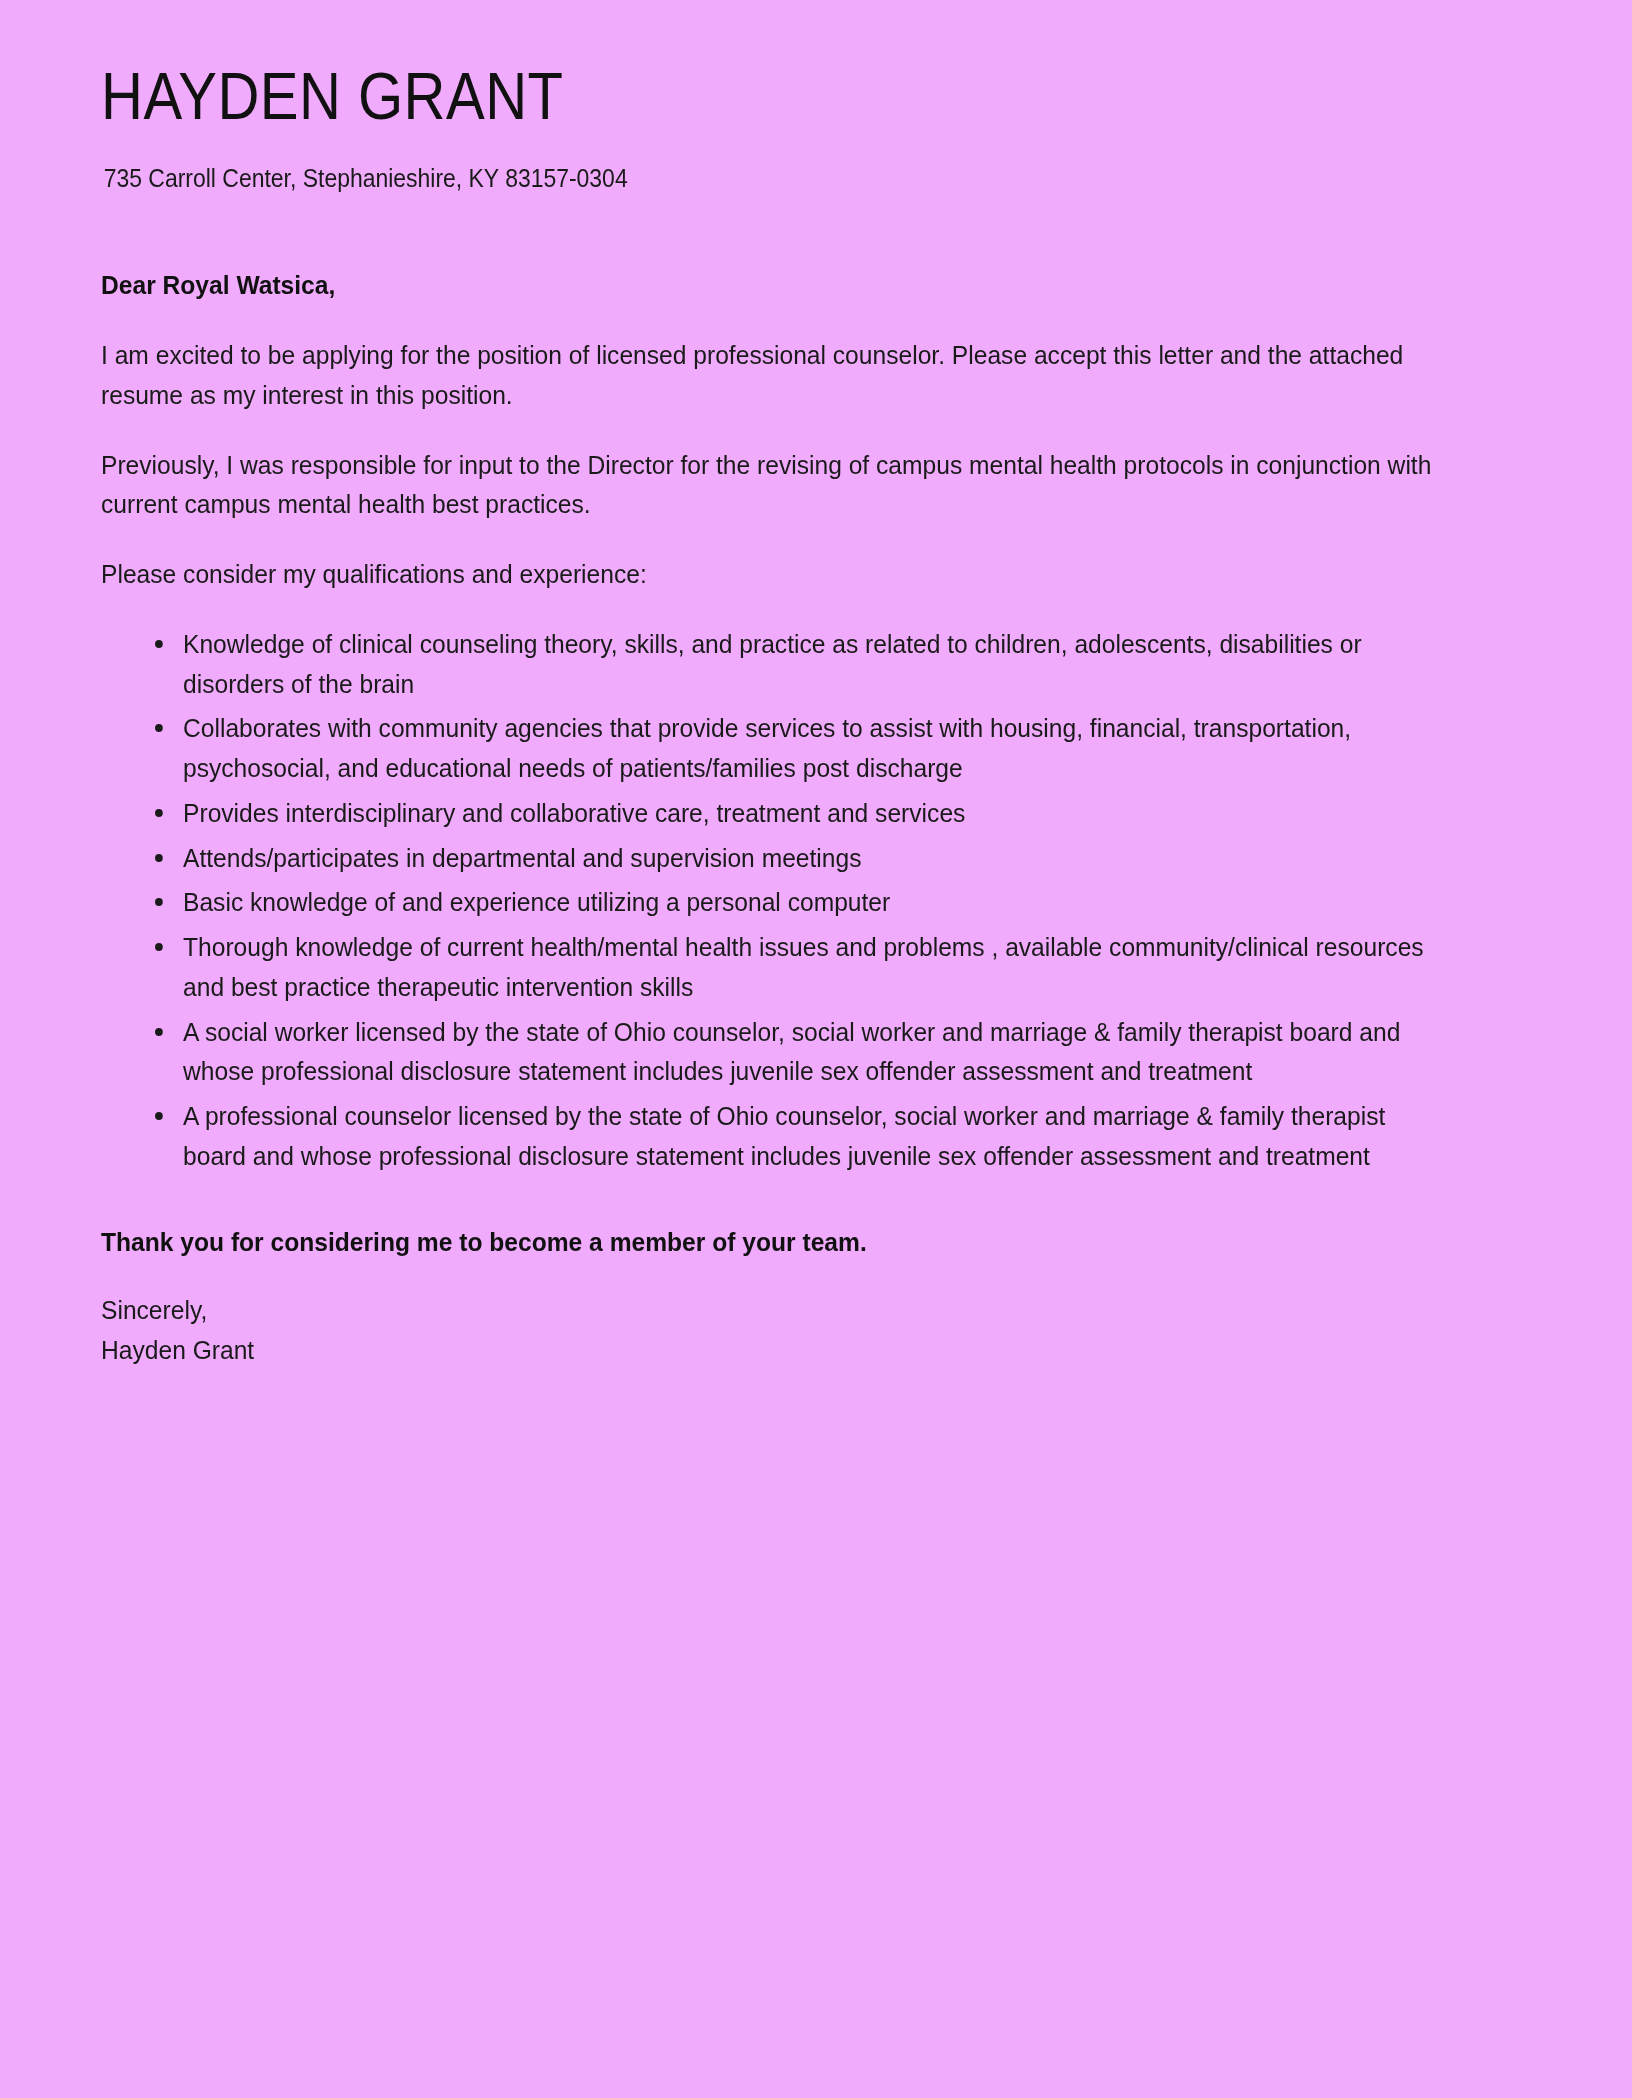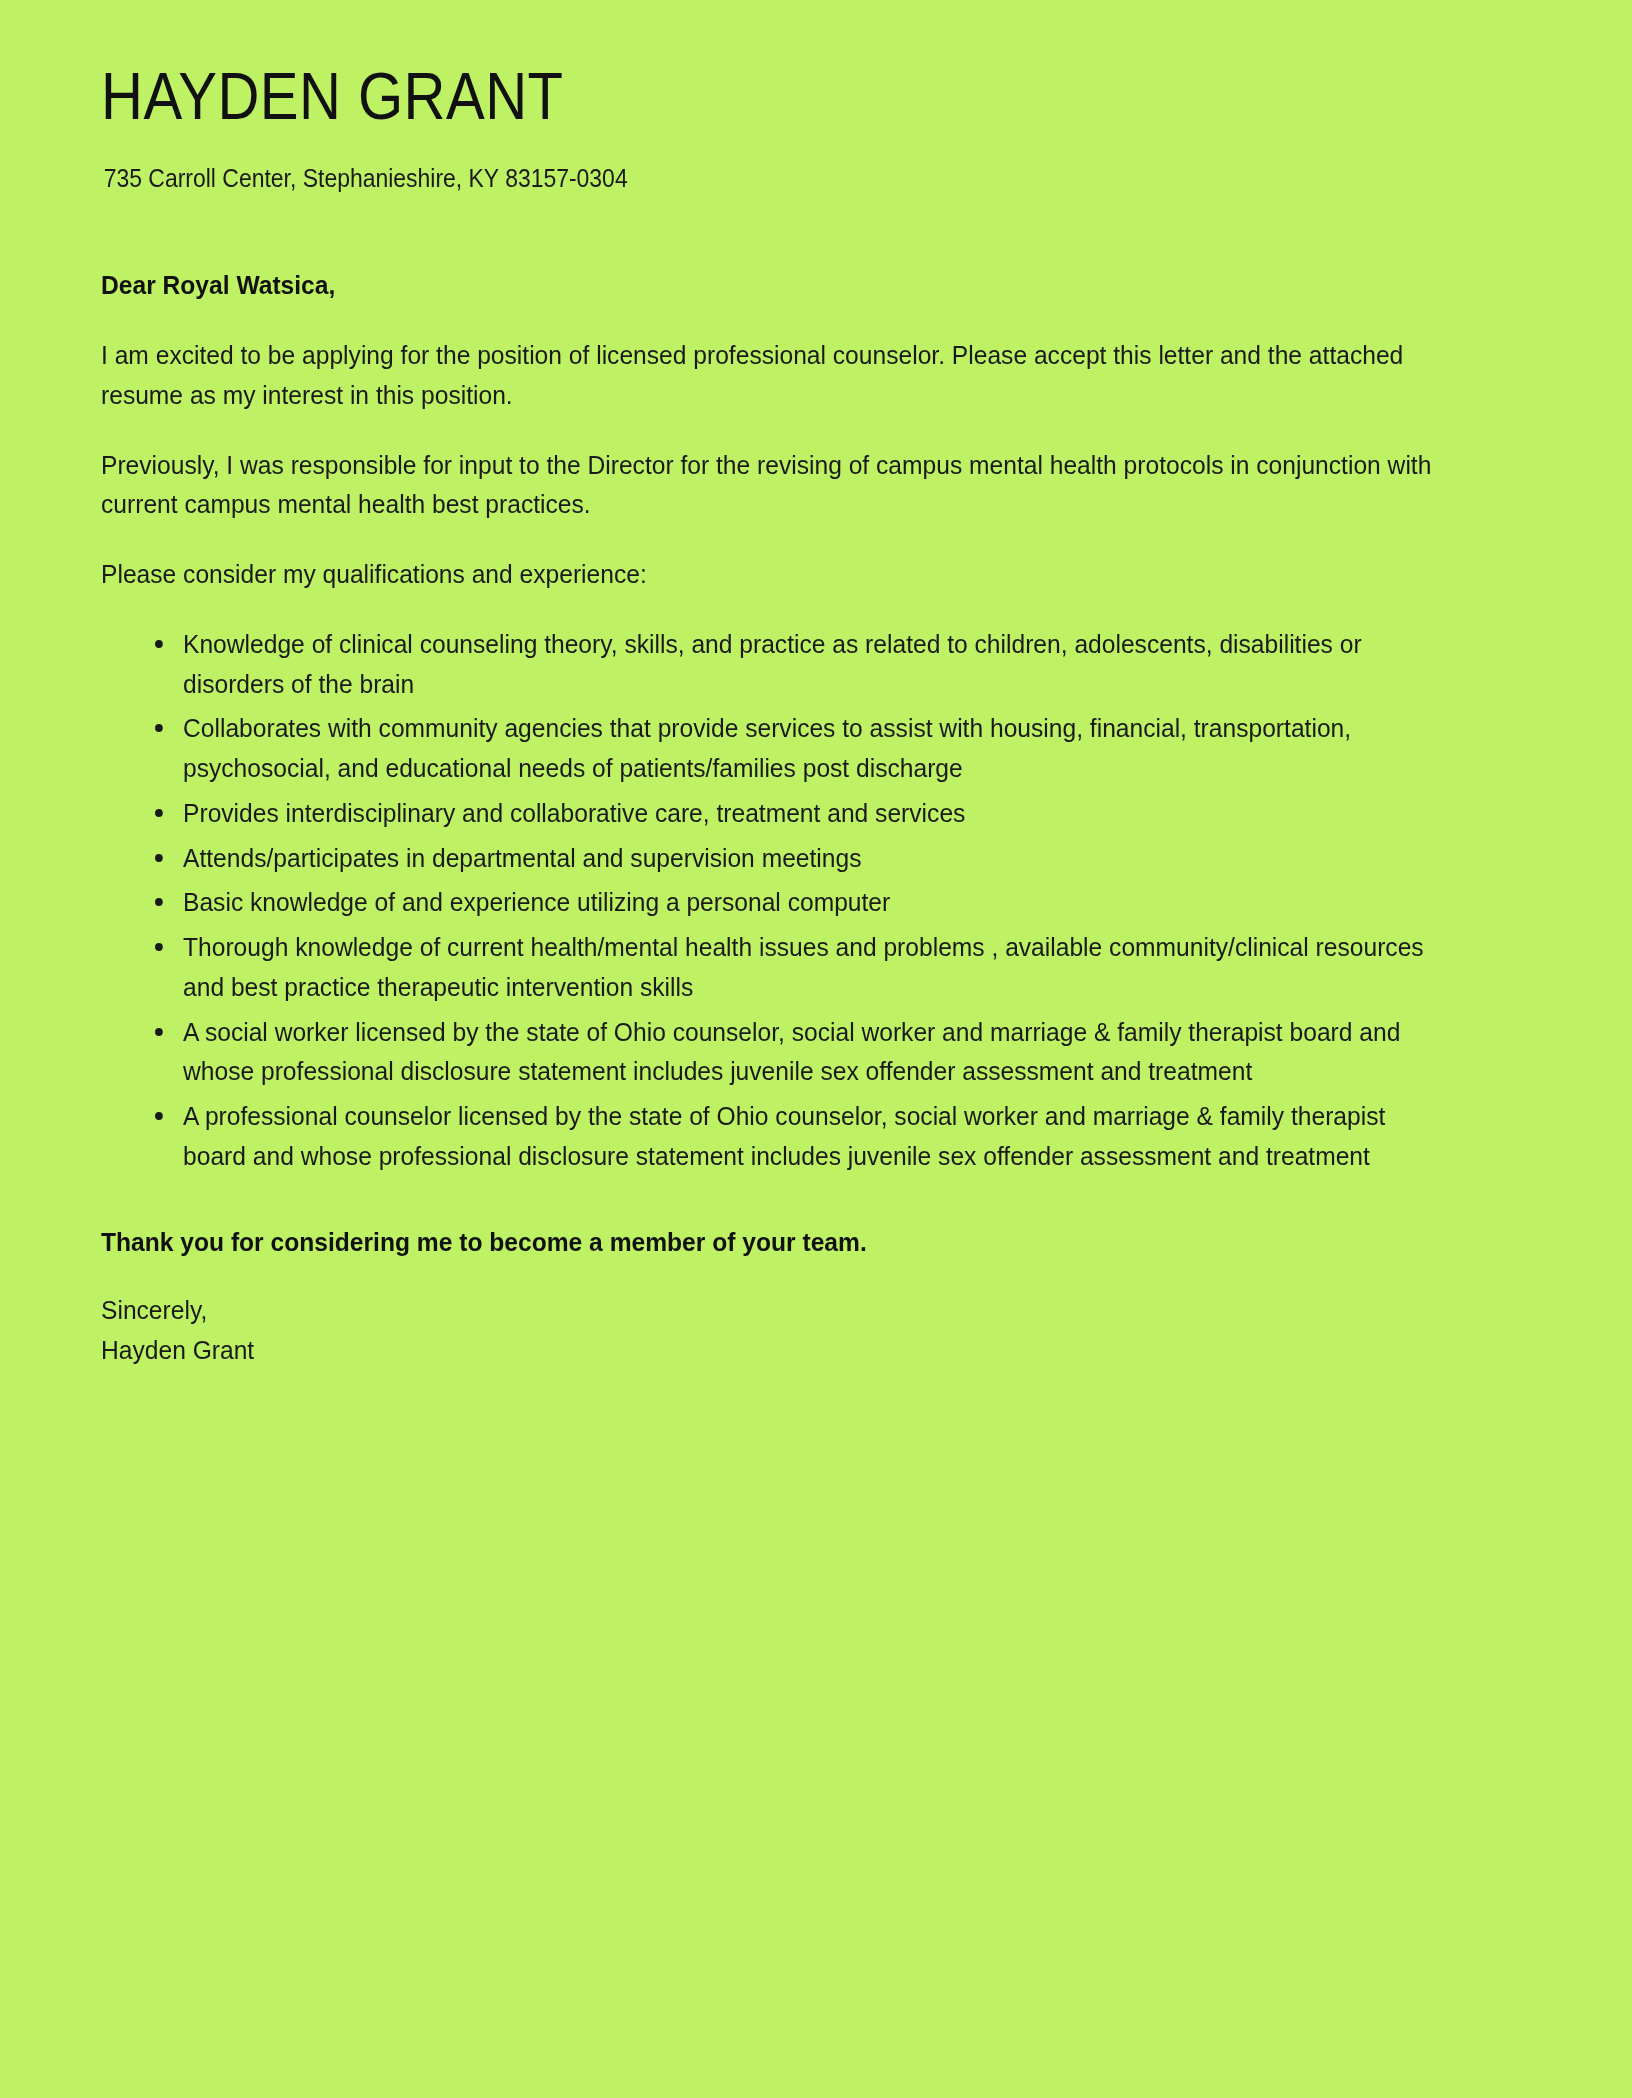--- a/index.html
+++ b/index.html
@@ -5,21 +5,21 @@
 <style>
   html, body {
     margin: 0;
     padding: 0;
     background: #ffffff;
   }
   .page {
     position: relative;
     width: 1632px;
     height: 2098px;
-    background: #bef264;
+    background: #f0abfc;
     box-sizing: border-box;
     padding: 0;
     overflow: hidden;
     font-family: "Liberation Sans", "DejaVu Sans", sans-serif;
     color: #1a1a1a;
     -webkit-font-smoothing: antialiased;
   }
   .content {
     position: absolute;
     left: 101px;

